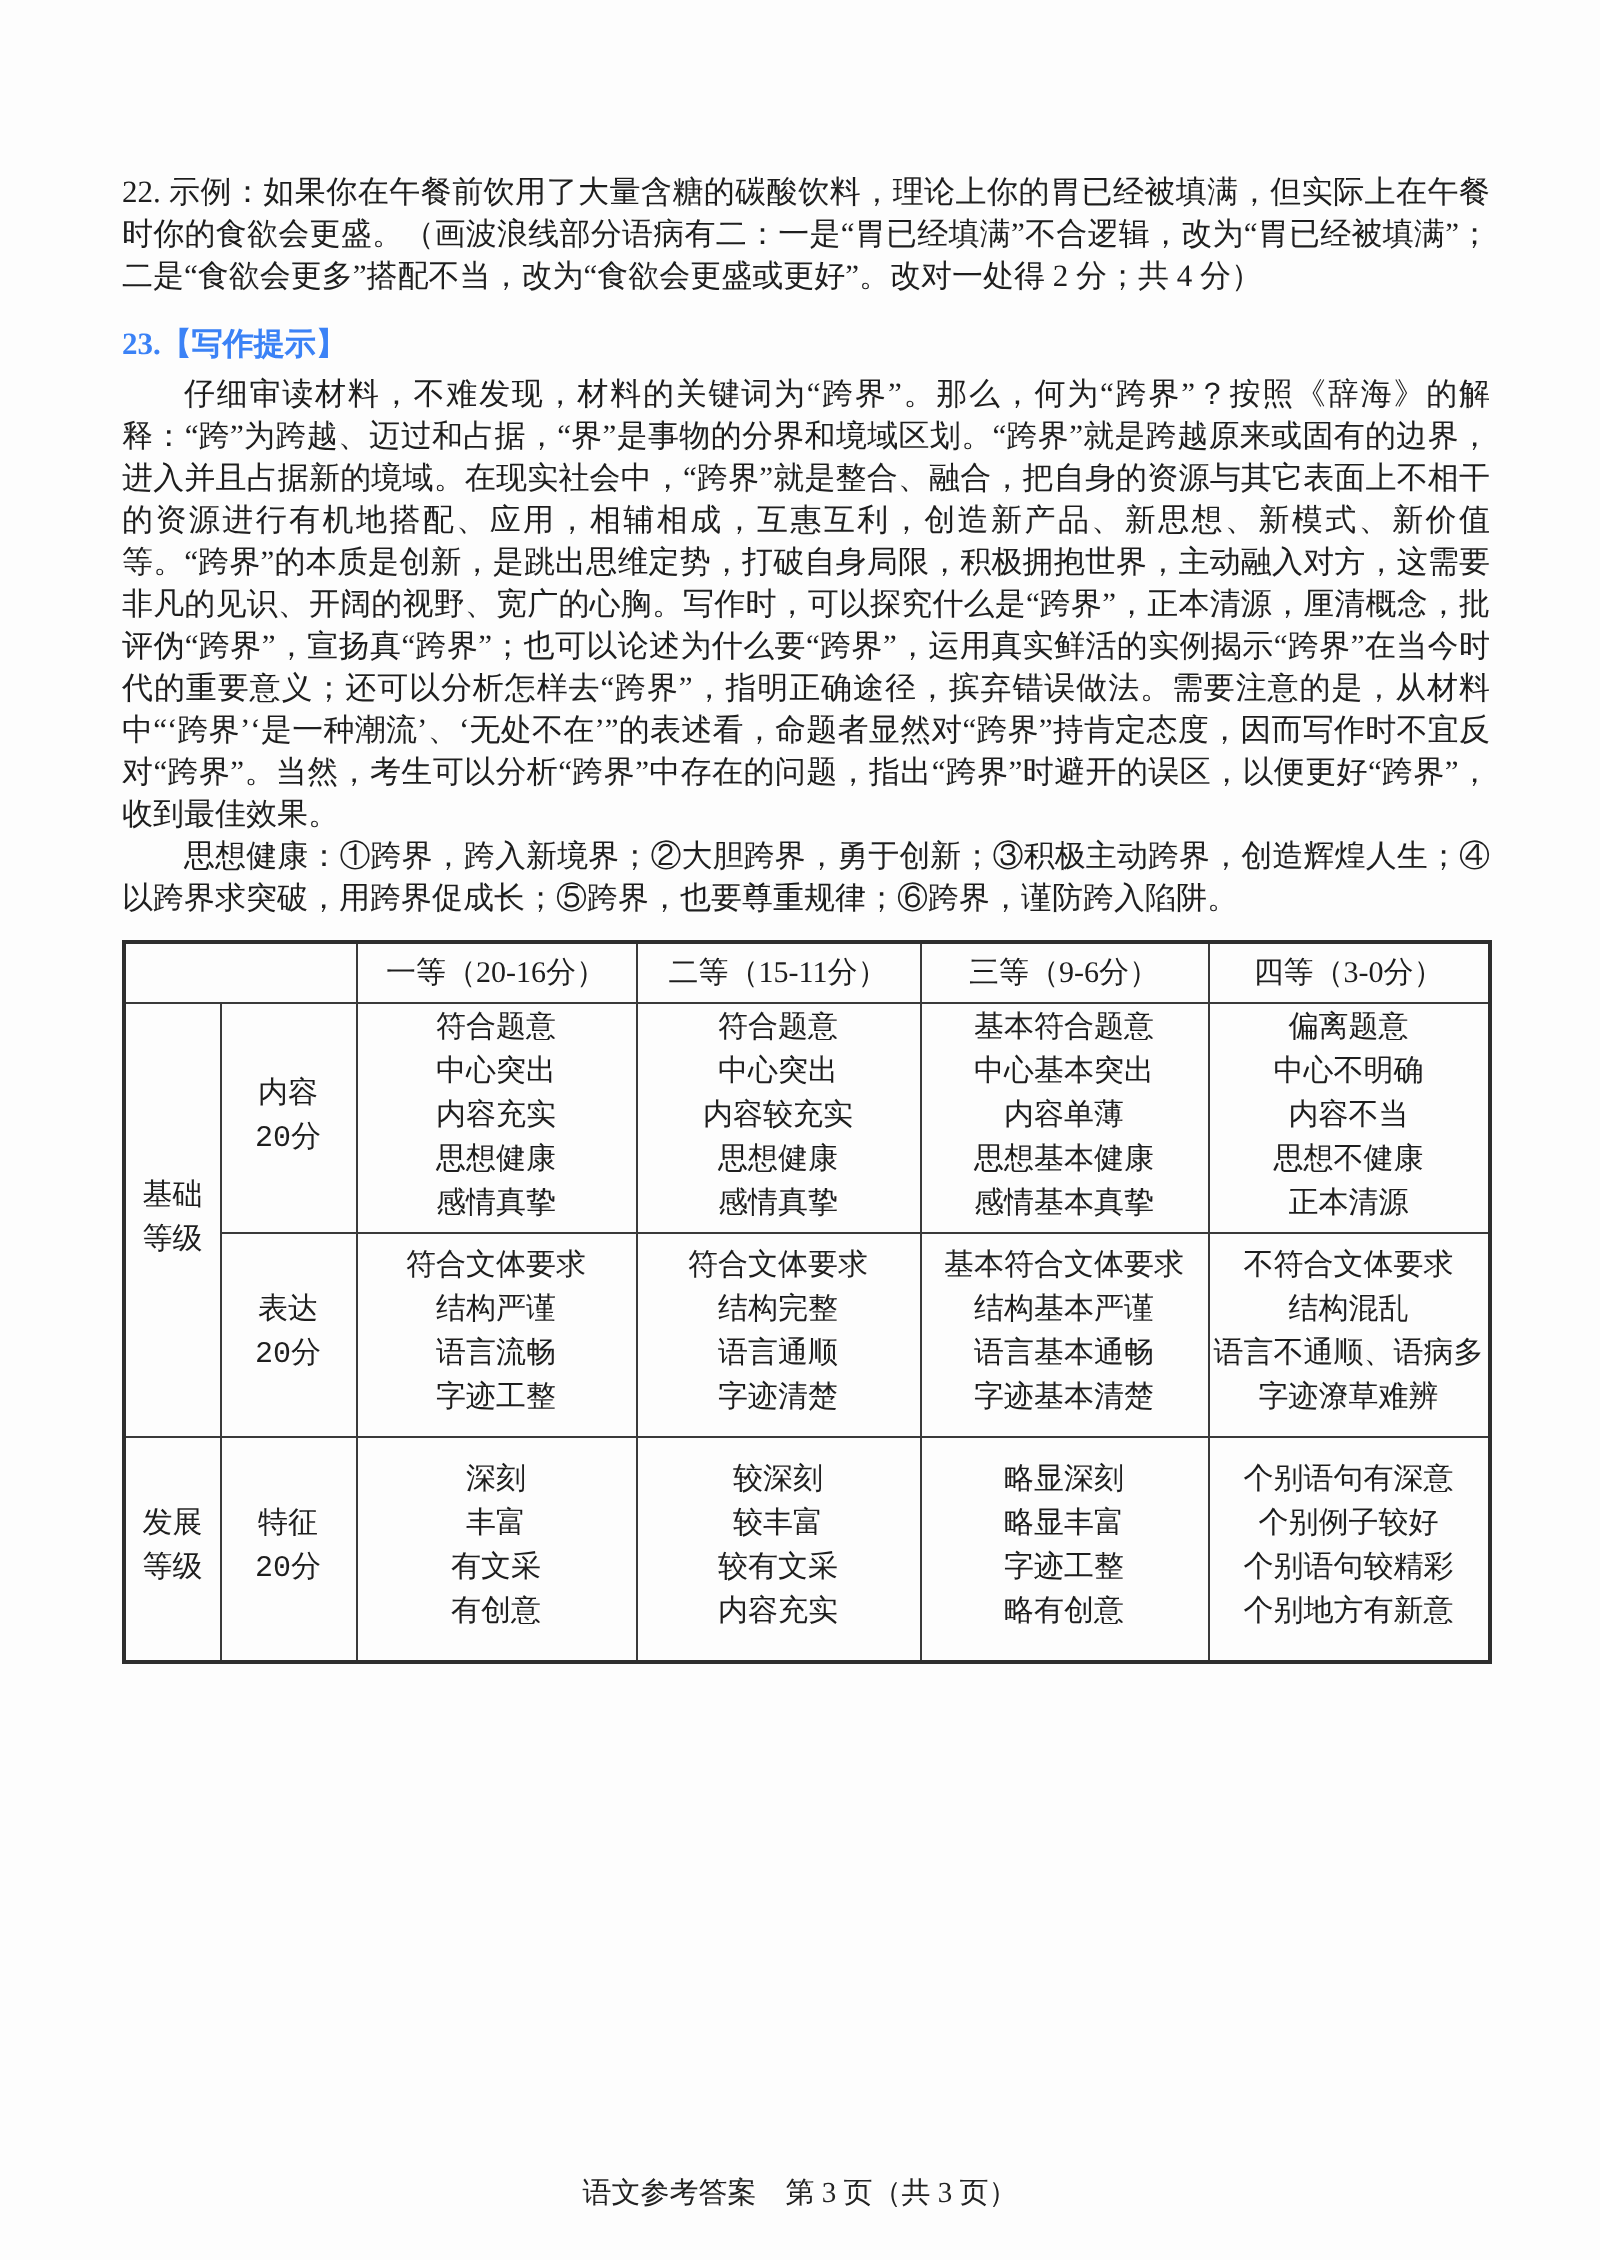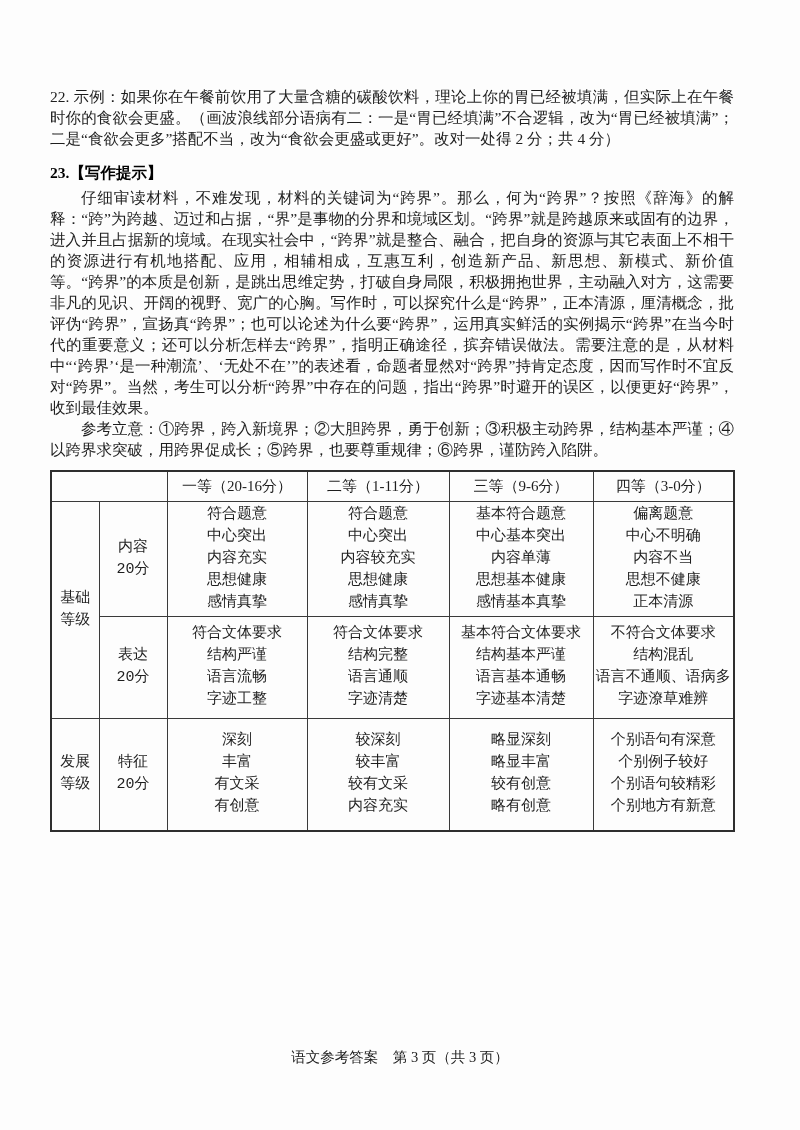--- a/index.html
+++ b/index.html
@@ -11,37 +11,37 @@
     position: relative;
     width: 800px;
     height: 1130px;
     background: #fdfdfd;
     font-family: "Liberation Serif", "DejaVu Serif", serif;
     color: #1e1e1e;
     overflow: hidden;
   }
   .content {
     position: absolute;
-    left: 50px;
+    left: 61px;
     top: 86px;
     width: 684px;
   }
   .para {
     margin: 0;
     font-size: 15.5px;
     line-height: 21px;
     text-align: justify;
     color: #1e1e1e;
   }
   .heading {
     margin: 13px 0 4px 0;
     font-size: 15.5px;
     line-height: 21px;
     font-weight: bold;
-    color: #000000;
+    color: #3b82f6;
   }
   .indent {
     text-indent: 2em;
   }
   table.rubric {
     border-collapse: collapse;
     table-layout: fixed;
     width: 683px;
     margin-top: 10px;
     border: 2px solid #2e2e2e;
@@ -59,56 +59,56 @@
     white-space: pre-line;
     line-height: 22px;
     font-family: Liberation Mono, monospace;
   }
   tr.r-head { height: 30px; }
   tr.r1 { height: 110px; }
   tr.r2 { height: 102px; }
   tr.r3 { height: 113px; }
   .footer {
     position: absolute;
-    top: 1048px;
+    top: 1087px;
     left: 0;
     width: 100%;
     text-align: center;
     font-size: 14.5px;
     color: #222222;
   }
 </style>
 </head>
 <body>
 
 <div class="page">
   <div class="content">
 
     <p class="para">22. 示例：如果你在午餐前饮用了大量含糖的碳酸饮料，理论上你的胃已经被填满，但实际上在午餐时你的食欲会更盛。（画波浪线部分语病有二：一是“胃已经填满”不合逻辑，改为“胃已经被填满”；二是“食欲会更多”搭配不当，改为“食欲会更盛或更好”。改对一处得 2 分；共 4 分）</p>
 
     <p class="heading">23.【写作提示】</p>
 
     <p class="para indent">仔细审读材料，不难发现，材料的关键词为“跨界”。那么，何为“跨界”？按照《辞海》的解释：“跨”为跨越、迈过和占据，“界”是事物的分界和境域区划。“跨界”就是跨越原来或固有的边界，进入并且占据新的境域。在现实社会中，“跨界”就是整合、融合，把自身的资源与其它表面上不相干的资源进行有机地搭配、应用，相辅相成，互惠互利，创造新产品、新思想、新模式、新价值等。“跨界”的本质是创新，是跳出思维定势，打破自身局限，积极拥抱世界，主动融入对方，这需要非凡的见识、开阔的视野、宽广的心胸。写作时，可以探究什么是“跨界”，正本清源，厘清概念，批评伪“跨界”，宣扬真“跨界”；也可以论述为什么要“跨界”，运用真实鲜活的实例揭示“跨界”在当今时代的重要意义；还可以分析怎样去“跨界”，指明正确途径，摈弃错误做法。需要注意的是，从材料中“‘跨界’‘是一种潮流’、‘无处不在’”的表述看，命题者显然对“跨界”持肯定态度，因而写作时不宜反对“跨界”。当然，考生可以分析“跨界”中存在的问题，指出“跨界”时避开的误区，以便更好“跨界”，收到最佳效果。</p>
 
-    <p class="para indent">参考立意：①跨界，跨入新境界；②大胆跨界，勇于创新；③积极主动跨界，结构基本严谨；④以跨界求突破，用跨界促成长；⑤跨界，也要尊重规律；⑥跨界，谨防跨入陷阱。</p>
+    <p class="para indent">思想健康：①跨界，跨入新境界；②大胆跨界，勇于创新；③积极主动跨界，创造辉煌人生；④以跨界求突破，用跨界促成长；⑤跨界，也要尊重规律；⑥跨界，谨防跨入陷阱。</p>
 
     <table class="rubric">
       <colgroup>
         <col style="width:48px">
         <col style="width:68px">
         <col style="width:140px">
         <col style="width:142px">
         <col style="width:144px">
         <col style="width:141px">
       </colgroup>
       <tbody>
         <tr class="r-head">
           <td colspan="2"></td>
           <td>一等（20-16分）</td>
-          <td>二等（1-11分）</td>
+          <td>二等（15-11分）</td>
           <td>三等（9-6分）</td>
           <td>四等（3-0分）</td>
         </tr>
         <tr class="r1">
           <td rowspan="2" class="pre">基础
 等级</td>
           <td class="pre">内容
 20分</td>
           <td class="pre">符合题意
 中心突出
@@ -159,21 +159,21 @@
           <td class="pre">深刻
 丰富
 有文采
 有创意</td>
           <td class="pre">较深刻
 较丰富
 较有文采
 内容充实</td>
           <td class="pre">略显深刻
 略显丰富
-较有创意
+字迹工整
 略有创意</td>
           <td class="pre">个别语句有深意
 个别例子较好
 个别语句较精彩
 个别地方有新意</td>
         </tr>
       </tbody>
     </table>
   </div>
 

